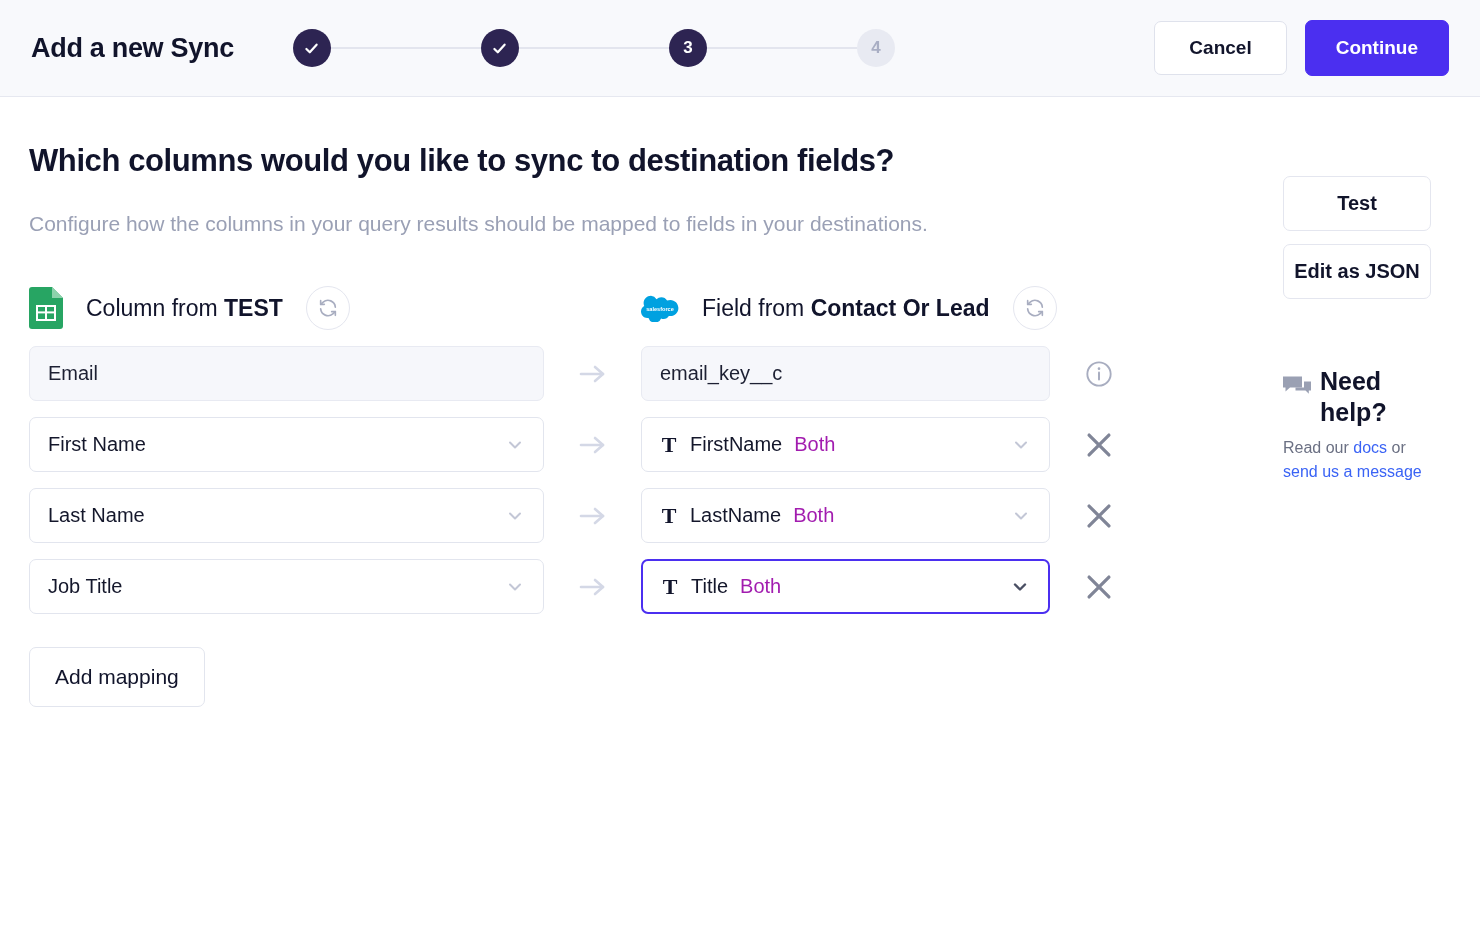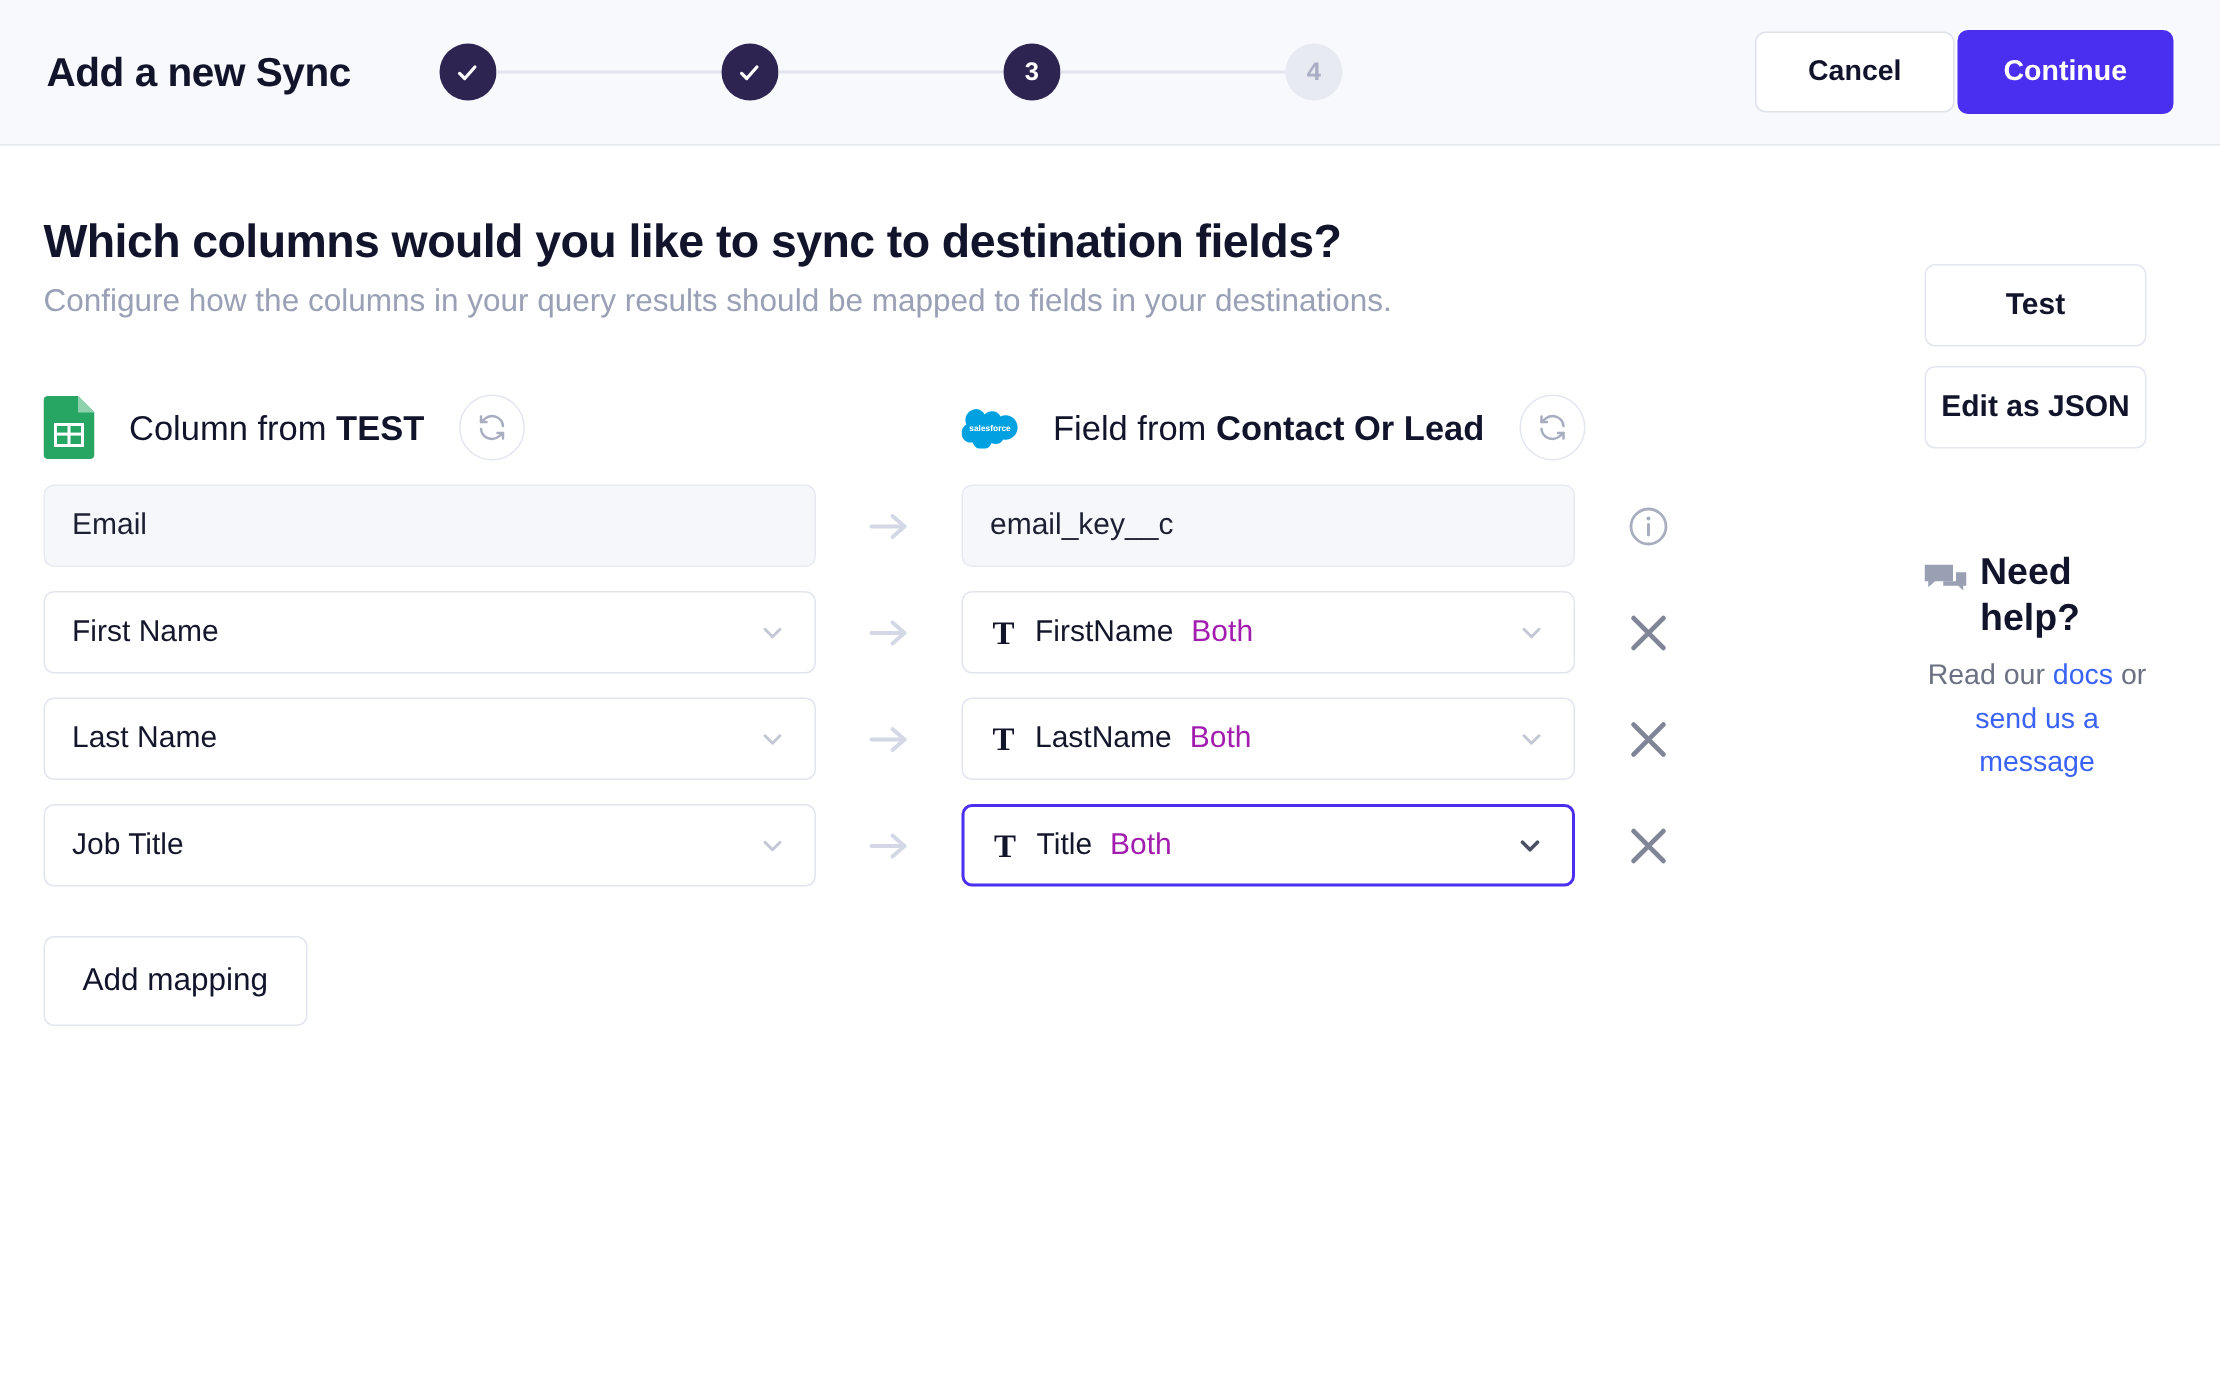--- a/index.html
+++ b/index.html
@@ -52,21 +52,21 @@
   .step-line {
     width: 150px; height: 2px;
     background: #e3e5ee;
   }
 
   
   .header-actions {
     position: absolute;
     right: 31px; top: 50%;
     transform: translateY(-50%);
-    display: flex; align-items: center; gap: 2px;
+    display: flex; align-items: center; gap: 18px;
   }
   .btn {
     font-family: "Liberation Sans", sans-serif;
     font-size: 19px;
     font-weight: bold;
     border-radius: 7px;
     cursor: pointer;
     white-space: nowrap;
   }
   .btn-cancel {
@@ -92,21 +92,21 @@
     padding: 47px 0 0 29px;
   }
   .page-title {
     font-size: 31px;
     font-weight: bold;
     color: #11142b;
     letter-spacing: -0.4px;
     line-height: 1.1;
   }
   .page-sub {
-    margin-top: 5px;
+    margin-top: 28px;
     font-size: 21px;
     line-height: 1.72;
     color: #9aa0b5;
     max-width: 1110px;
     font-weight: normal;
   }
 
   
   .col-head-row {
     display: flex;
@@ -242,24 +242,23 @@
   }
   .chat-icon { width: 28px; height: 26px; margin-top: 9px; flex: 0 0 auto; }
   .help-title {
     font-size: 25px;
     font-weight: bold;
     color: #11142b;
     line-height: 1.25;
   }
   .help-text {
     margin-top: 7px;
-    font-size: 19px;
+    font-size: 16px;
     line-height: 1.55;
     color: #6b7083;
-    text-align: center;
   }
   .help-text a {
     color: #3a63f5;
     text-decoration: none;
     cursor: pointer;
   }
 </style>
 </head>
 <body>
 

